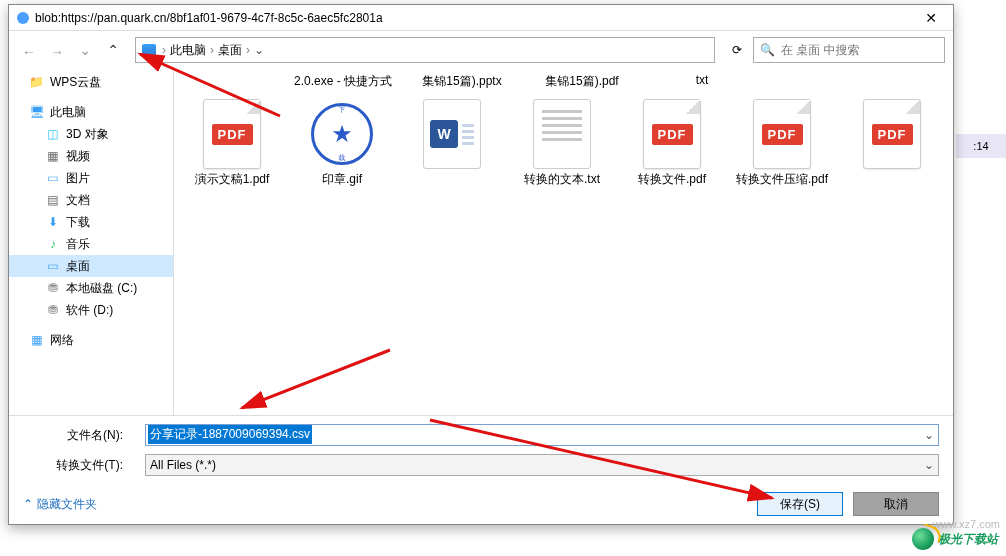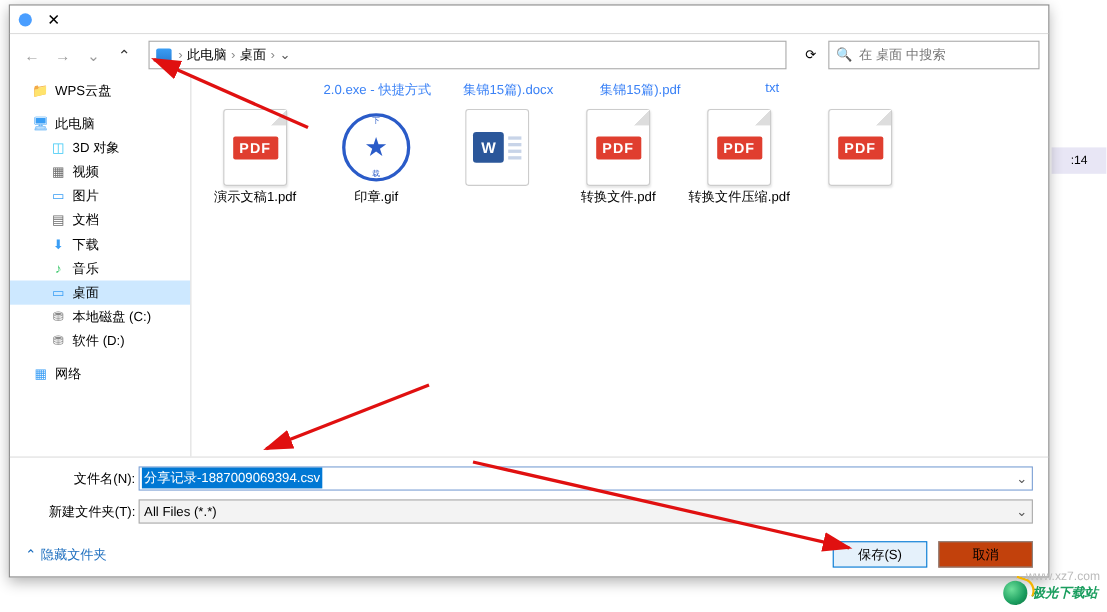--- a/index.html
+++ b/index.html
@@ -24,68 +24,69 @@
 .toolbar .spacer { flex: 1; }
 .toolbar .tbtn { color: #333; width:20px;text-align:center;cursor:pointer; }
 .help-icon { width: 18px; height: 18px; border-radius: 50%; background: #0078d4; color: #fff; display:flex;align-items:center;justify-content:center;font-size:11px;cursor:pointer; }
 .body { flex: 1; display: flex; min-height: 0; }
 .sidebar { width: 165px; border-right: 1px solid #ddd; overflow-y: auto; padding-top: 2px; }
 .tree-item { height: 22px; display: flex; align-items: center; padding-left: 20px; gap: 5px; cursor: pointer; }
 .tree-item.sub { padding-left: 36px; }
 .tree-item.selected { background: #cde8ff; }
 .tree-item .ico { width: 16px; height: 14px; display:inline-flex;align-items:center;justify-content:center; }
 .content { flex: 1; overflow: auto; padding: 4px 10px; position:relative; }
-.row-labels { display:flex; gap:24px; padding-left:110px; font-size:12px; color:#3b82f6; margin-bottom:6px;}
+.row-labels { display:flex; gap:24px; padding-left:110px; font-size:12px; color:#000000; margin-bottom:6px;}
 .row-labels > div { width:96px; text-align:center; white-space:nowrap; }
 .file-grid { display: flex; flex-wrap: wrap; gap: 10px 14px; align-content: flex-start; }
 .file-item { width: 96px; display: flex; flex-direction: column; align-items: center; text-align: center; cursor:pointer; }
 .file-icon { width: 66px; height: 76px; display:flex;align-items:center;justify-content:center; }
 .file-label { font-size: 12px; line-height: 1.2; word-break: break-all; max-width:94px; }
 .paper-base { width: 58px; height: 70px; background: #fff; border: 1px solid #ccc; border-radius: 3px; position: relative; box-shadow: 0 1px 2px rgba(0,0,0,0.1); display:flex;flex-direction:column;align-items:center;justify-content:center; }
 .paper-base .fold { position:absolute; top:0; right:0; width:14px; height:14px; background:linear-gradient(135deg,#fff 50%,#ddd 50%); }
 .pdf-badge { background: #e03e2f; color: #fff; font-weight: bold; font-size: 13px; padding: 3px 6px; border-radius: 2px; letter-spacing:1px; }
 .pptx-icon { width:58px;height:70px;background:#2196f3;border-radius:4px;position:relative;display:flex;align-items:center;justify-content:center; }
 .pptx-icon .arrow { width:26px;height:30px;background:#fff;clip-path:polygon(40% 0,40% 50%,0 50%,50% 100%,100% 50%,60% 50%,60% 0);transform:rotate(180deg) translateY(2px);}
 .gif-icon { width:62px;height:62px;border:3px solid #2a5bc8;border-radius:50%;display:flex;align-items:center;justify-content:center;position:relative; color:#2a5bc8; }
 .gif-icon .star { font-size:24px; }
 .gif-icon .txt { position:absolute; font-size:7px; }
 .word-icon { width:58px;height:70px;background:#fff;border:1px solid #ccc;border-radius:3px;display:flex;align-items:center; gap:4px;padding:6px; }
 .word-icon .wbox { width:28px;height:28px;background:#2b579a;color:#fff;display:flex;align-items:center;justify-content:center;font-weight:bold;border-radius:3px;font-size:14px; }
 .word-icon .lines { flex:1;display:flex;flex-direction:column;gap:3px; }
 .word-icon .lines div { height:3px;background:#c8d4e8; }
 .txt-icon { width:58px;height:70px;background:#fff;border:1px solid #ccc;border-radius:3px;padding:10px 8px;display:flex;flex-direction:column;gap:4px; }
 .txt-icon div { height:3px;background:#c8c8c8; }
 .bottom { border-top: 1px solid #ddd; padding: 8px 14px 10px; display:flex;flex-direction:column;gap:8px; }
-.field-row { display: flex; align-items: center; gap:3px; }
+.field-row { display: flex; align-items: center; gap:22px; }
 .field-row .lbl { width: 100px; text-align: right; }
 .filename-input { flex: 1; height: 22px; border: 1px solid #7a9fd4; padding: 0 2px; background:#fff; position:relative; }
 .filename-input .sel { background:#0078d4; color:#fff; padding:1px 2px; display:inline-block; }
 .filename-input .dd { position:absolute; right:4px; top:3px; color:#555; }
 .filetype { flex:1;height:22px;border:1px solid #aaa;padding:0 4px;display:flex;align-items:center;position:relative;background:#f3f3f3; }
 .filetype .dd { margin-left:auto;color:#555; }
 .footer { display:flex;align-items:center;padding:6px 14px 8px;gap:10px; }
 .hide-link { color:#1e6fbf;cursor:pointer;display:flex;align-items:center;gap:4px; }
 .footer .spacer { flex:1; }
-.btn { min-width: 86px; height: 24px; border: 1px solid #888; background: #c2410c; cursor: pointer; font-size:12px; }
+.btn { min-width: 86px; height: 24px; border: 1px solid #888; background: #a3a3a3; cursor: pointer; font-size:12px; }
 .btn.primary { border: 1px solid #0078d4; background:#e5f1fb; }
 svg.arrow-red { position:absolute; pointer-events:none; z-index:50; }
 .ext-bar { position:absolute; right:0; top:134px; width:50px; height:24px; background:#e8e6f5; display:flex;align-items:center;justify-content:center;font-size:11px; }
 .logo { position:absolute; right:8px; bottom:6px; display:flex;align-items:center;gap:4px;font-size:12px;color:#1b9e5f;font-style:italic;font-weight:bold; }
 .logo .orb { width:22px;height:22px;border-radius:50%;background:radial-gradient(circle at 35% 35%,#6de09a,#1b9e5f 60%,#0d6e3d);position:relative; }
 .logo .orb::after{content:"";position:absolute;left:10px;top:-2px;width:18px;height:12px;border:2px solid #f5b400;border-left:none;border-bottom:none;border-radius:0 12px 0 0;transform:rotate(18deg);} 
 .watermark { position:absolute; right:6px; bottom:26px; font-size:11px; color:#bbb; }
 </style>
 </head>
 <body>
 
 <div class="ext-bar">:14</div>
 
 <div class="dialog">
   <div class="titlebar">
     <div class="titlebar-icon"></div>
+    <div class="titlebar-text">blob:https://pan.quark.cn/8bf1af01-9679-4c7f-8c5c-6aec5fc2801a</div>
     <div class="close-btn">✕</div>
   </div>
 
   <div class="navbar">
     <div class="nav-arrow">←</div>
     <div class="nav-arrow">→</div>
     <div class="nav-arrow">⌄</div>
     <div class="nav-arrow enabled">⌃</div>
     <div class="breadcrumb">
       <span class="monitor-icon"></span>
@@ -153,21 +154,21 @@
         </div>
         <div style="height: 8px;"></div>
         <div class="tree-item">
           <span class="ico" style="color:#3a9ef5">▦</span>
           <span>网络</span>
         </div>
       </div>
     <div class="content">
       <div class="row-labels" id="toplabels">
           <div>2.0.exe - 快捷方式</div>
-          <div>集锦15篇).docx</div>
+          <div>集锦15篇).pptx</div>
           <div>集锦15篇).pdf</div>
           <div>txt</div>
         </div>
       <div class="file-grid" id="filegrid">
           <div class="file-item">
             <div class="file-icon">
               <div class="paper-base">
                 <div class="fold"></div>
                 <div class="pdf-badge">PDF</div>
               </div>
@@ -192,20 +193,32 @@
                   <div></div>
                   <div></div>
                   <div></div>
                   <div></div>
                 </div>
               </div>
             </div>
           </div>
           <div class="file-item">
             <div class="file-icon">
+              <div class="txt-icon">
+                <div></div>
+                <div></div>
+                <div></div>
+                <div></div>
+                <div></div>
+              </div>
+            </div>
+            <div class="file-label">转换的文本.txt</div>
+          </div>
+          <div class="file-item">
+            <div class="file-icon">
               <div class="paper-base">
                 <div class="fold"></div>
                 <div class="pdf-badge">PDF</div>
               </div>
             </div>
             <div class="file-label">转换文件.pdf</div>
           </div>
           <div class="file-item">
             <div class="file-icon">
               <div class="paper-base">
@@ -229,21 +242,21 @@
 
   <div class="bottom">
     <div class="field-row">
       <div class="lbl">文件名(N):</div>
       <div class="filename-input">
         <span class="sel">分享记录-1887009069394.csv</span>
         <span class="dd">⌄</span>
       </div>
     </div>
     <div class="field-row">
-      <div class="lbl">新建文件夹(T):</div>
+      <div class="lbl">转换文件(T):</div>
       <div class="filetype">
         <span>All Files (*.*)</span>
         <span class="dd">⌄</span>
       </div>
     </div>
   </div>
 
   <div class="footer">
     <span class="hide-link">
       <span>⌃</span>

